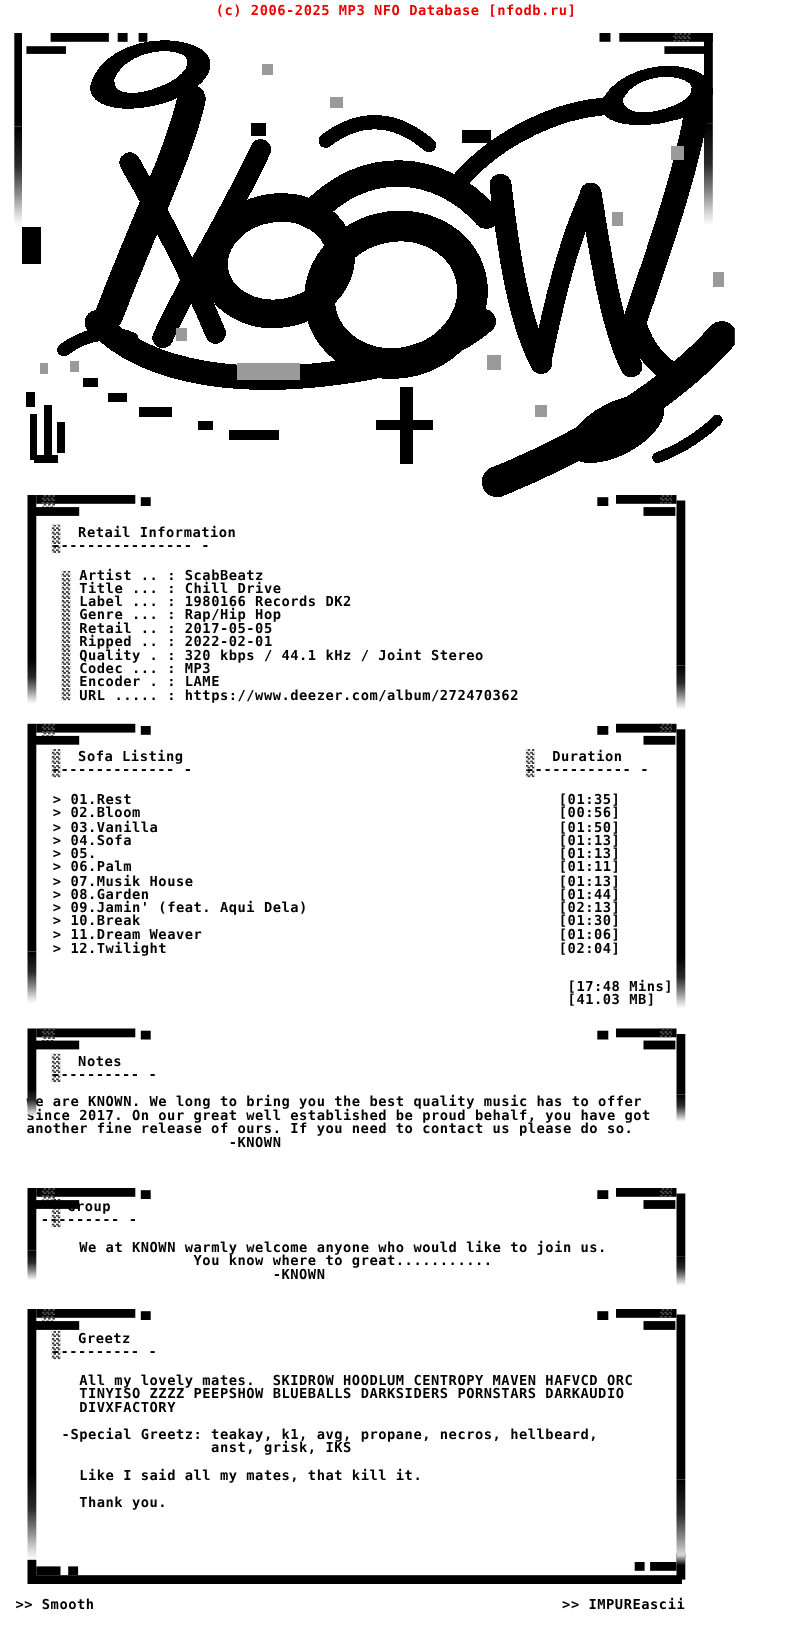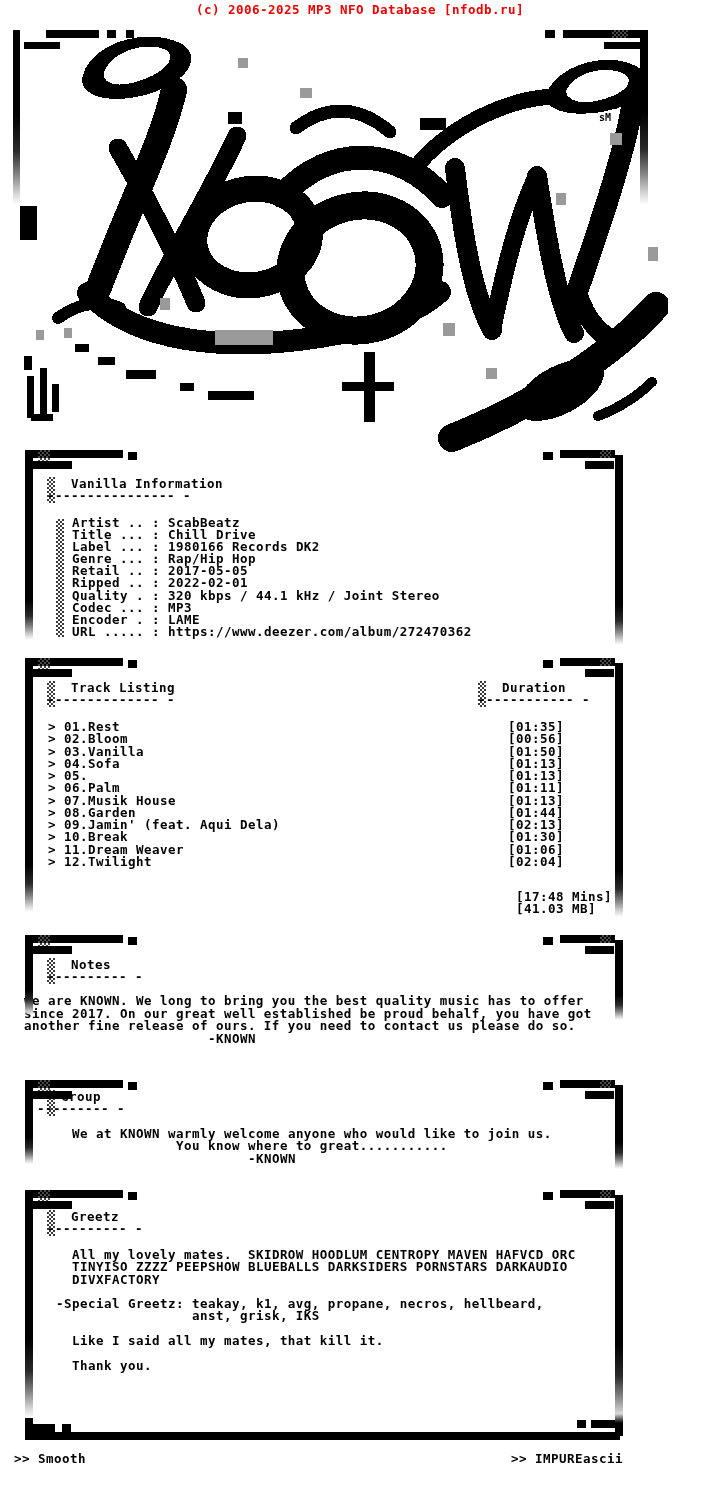--- a/index.html
+++ b/index.html
@@ -5,21 +5,21 @@
   html,body{margin:0;padding:0;background:#ffffff;}
   .page{position:relative;width:668px;height:1500px;background:#fff;overflow:hidden;
         font-family:"DejaVu Sans Mono", monospace;border-radius:18px;}
   .t{position:absolute;margin:0;font:bold 12.5px "DejaVu Sans Mono", monospace;
      letter-spacing:0.47px;line-height:12.3px;white-space:pre;color:#000;}
   .red{color:#ee0000;left:0;width:720px;text-align:center;}
   .b{position:absolute;background:#000;}
   .g{position:absolute;background:repeating-conic-gradient(#4a4a4a 0% 25%,rgba(0,0,0,0) 0% 50%) 0 0/4px 4px;}
   .fadeY{position:absolute;background:linear-gradient(to bottom,#000 0%,#2a2a2a 40%,#8a8a8a 68%,#d8d8d8 88%,rgba(255,255,255,0) 100%);}
   .dots{position:absolute;width:8px;background:repeating-conic-gradient(#3a3a3a 0% 25%,rgba(0,0,0,0) 0% 50%) 0 0/4px 4px;}
-  .sm{position:absolute;margin:14px;font:bold 10px "DejaVu Sans Mono", monospace;color:#000;}
+  .sm{position:absolute;margin:4px;font:bold 10px "DejaVu Sans Mono", monospace;color:#000;}
   svg{position:absolute;left:0;top:0;}
 </style>
 </head>
 <body>
 
 <div class="page">
 
   <pre class="t red" style="top:4px;">(c) 2006-2025 MP3 NFO Database [nfodb.ru]</pre>
 
   <div>
@@ -95,38 +95,38 @@
         <rect x="486" y="368" width="11" height="11"></rect>
         <rect x="300" y="88" width="12" height="10"></rect>
         <rect x="238" y="58" width="10" height="10"></rect>
       </g>
     </svg>
     <pre class="sm" style="left:585px;top:98px;">sM</pre>
   </div>
 
   <div>
     <div class="dots" style="left:47px;top:477px;height:26px;"></div>
-    <pre class="t" style="left:47px;top:478px;">   Vanilla Information
+    <pre class="t" style="left:47px;top:478px;">   Retail Information
 ---------------- -</pre>
     <div class="dots" style="left:56px;top:519px;height:118px;"></div>
     <pre class="t" style="left:72px;top:517px;line-height:12.1px;">Artist .. : ScabBeatz
 Title ... : Chill Drive
 Label ... : 1980166 Records DK2
 Genre ... : Rap/Hip Hop
 Retail .. : 2017-05-05
 Ripped .. : 2022-02-01
 Quality . : 320 kbps / 44.1 kHz / Joint Stereo
 Codec ... : MP3
 Encoder . : LAME
 URL ..... : https://www.deezer.com/album/272470362</pre>
   </div>
 
   <div>
     <div class="dots" style="left:47px;top:681px;height:26px;"></div>
-    <pre class="t" style="left:47px;top:682px;">   Track Listing
+    <pre class="t" style="left:47px;top:682px;">   Sofa Listing
 -------------- -</pre>
     <div class="dots" style="left:478px;top:681px;height:26px;"></div>
     <pre class="t" style="left:478px;top:682px;">   Duration
 ------------ -</pre>
     <pre class="t" style="left:48px;top:721px;line-height:12.25px;">&gt; 01.Rest
 &gt; 02.Bloom
 &gt; 03.Vanilla
 &gt; 04.Sofa
 &gt; 05.
 &gt; 06.Palm

